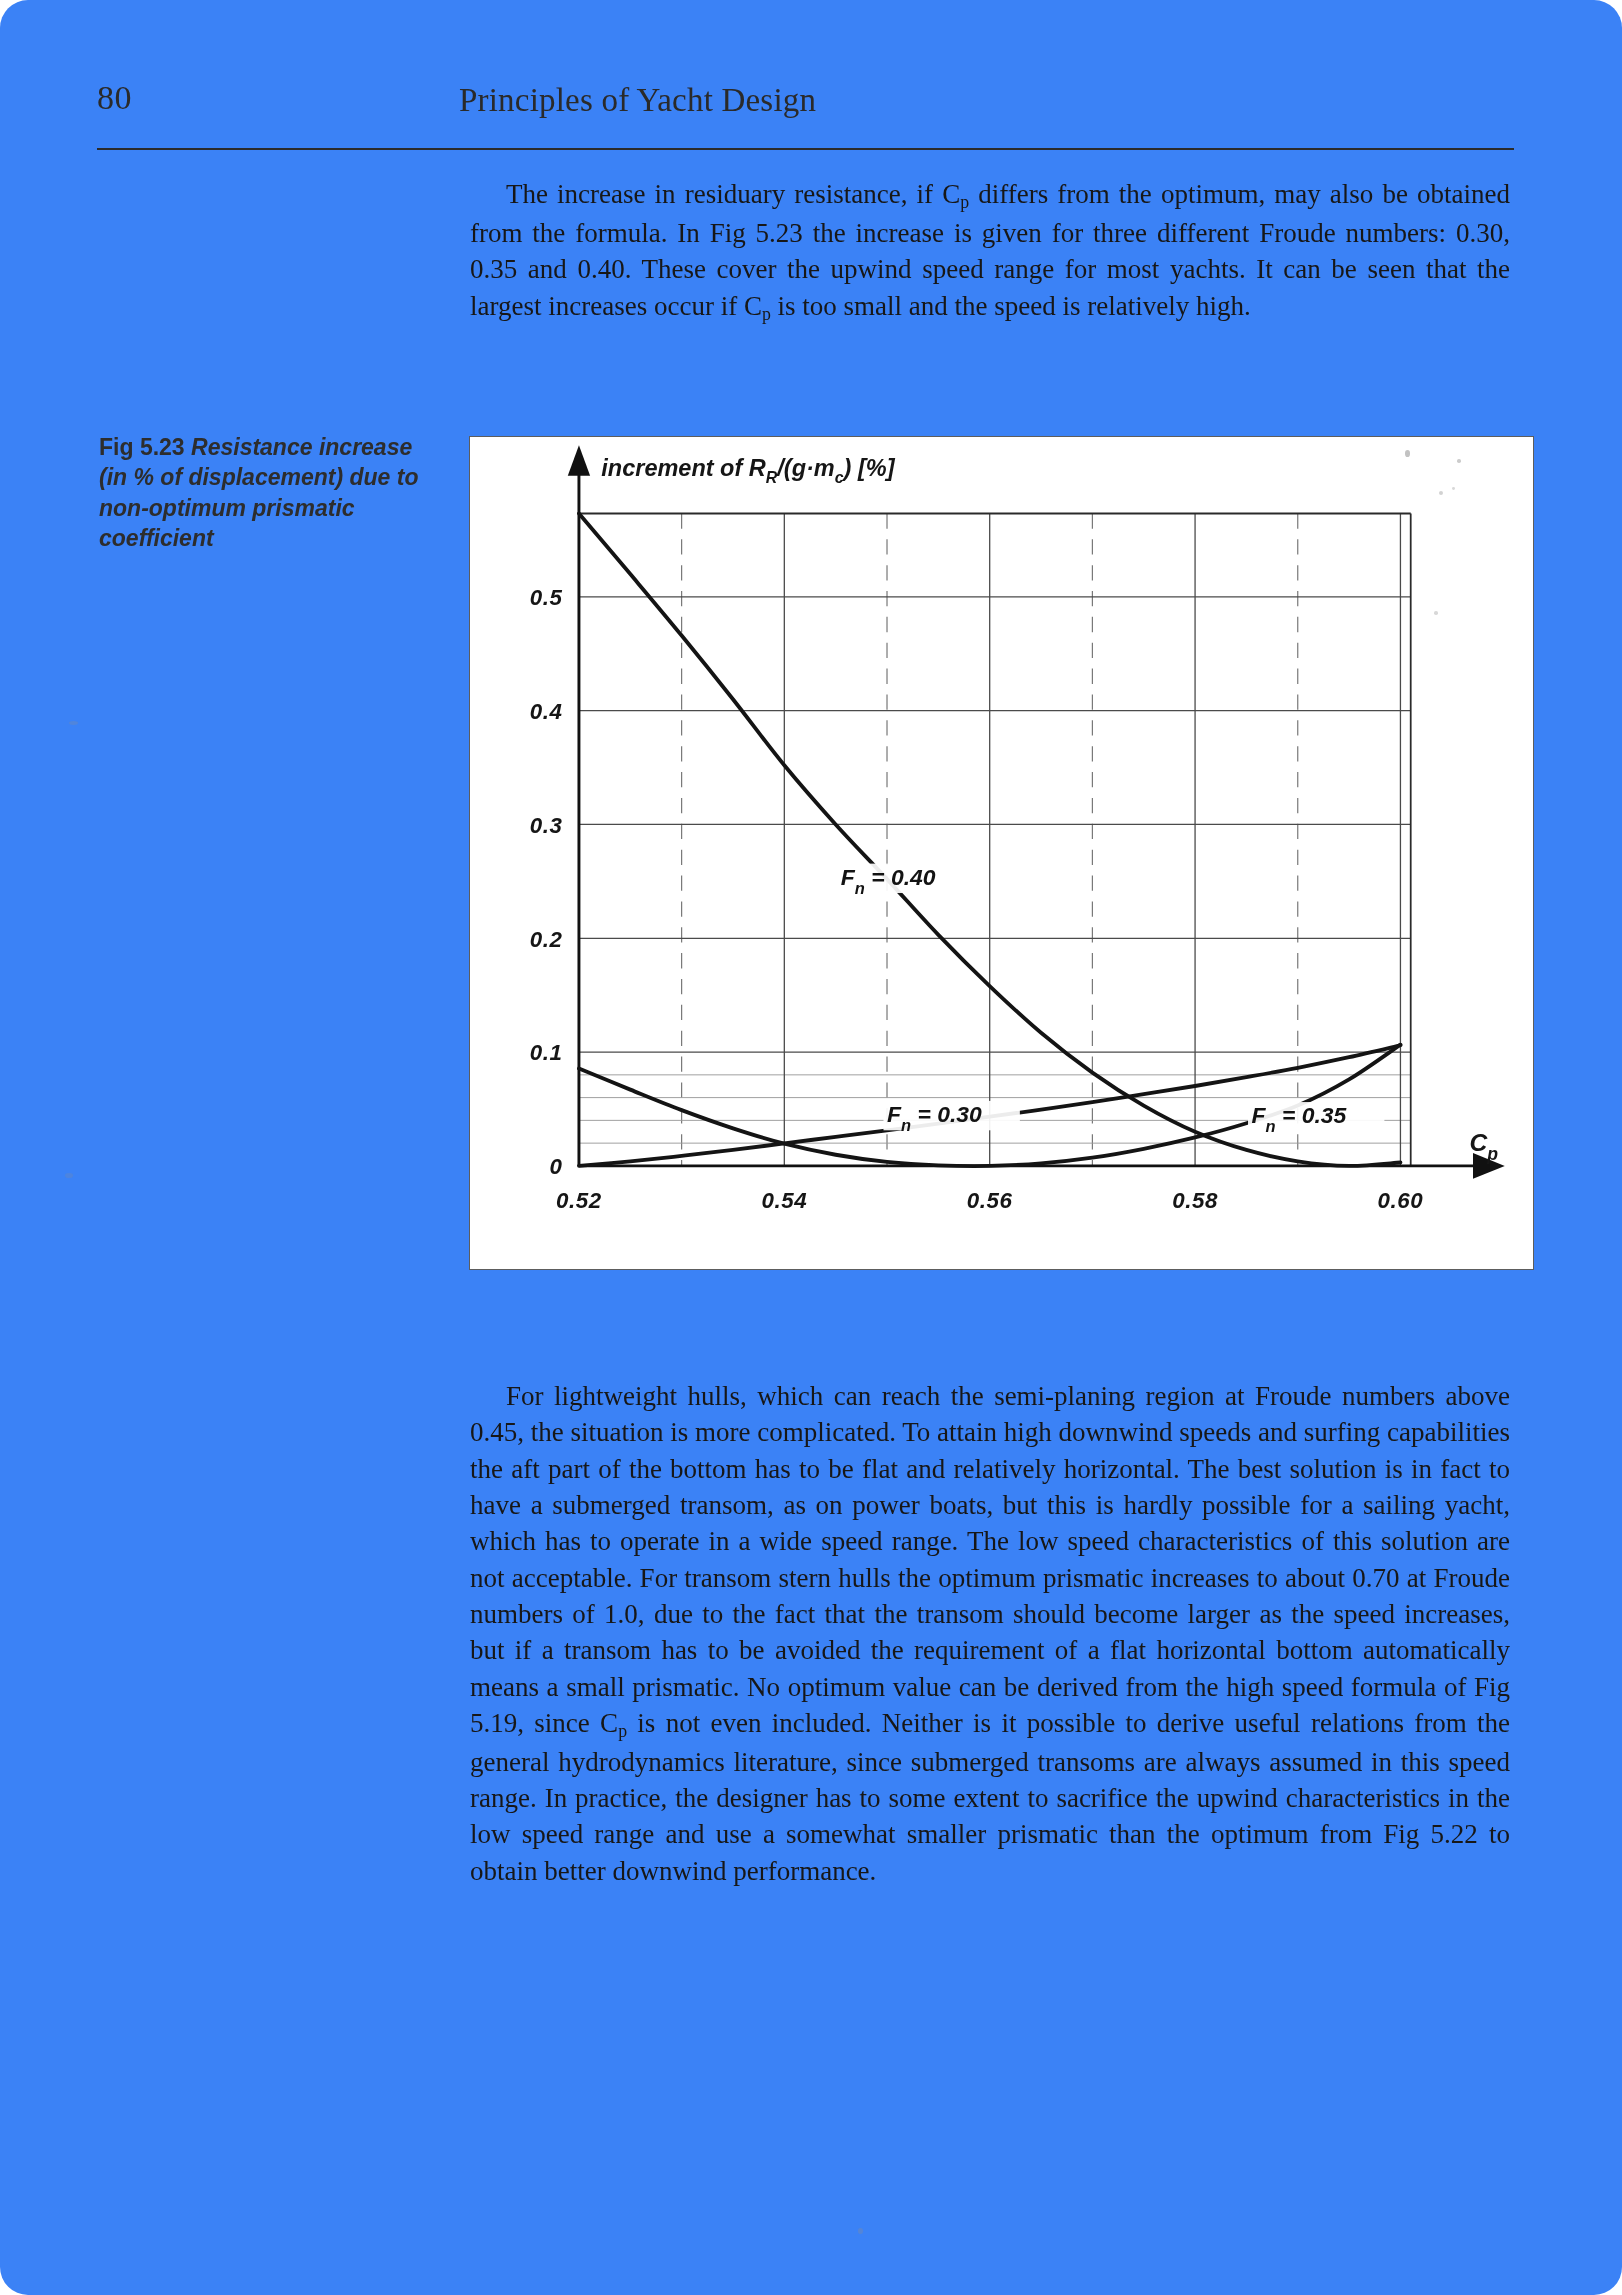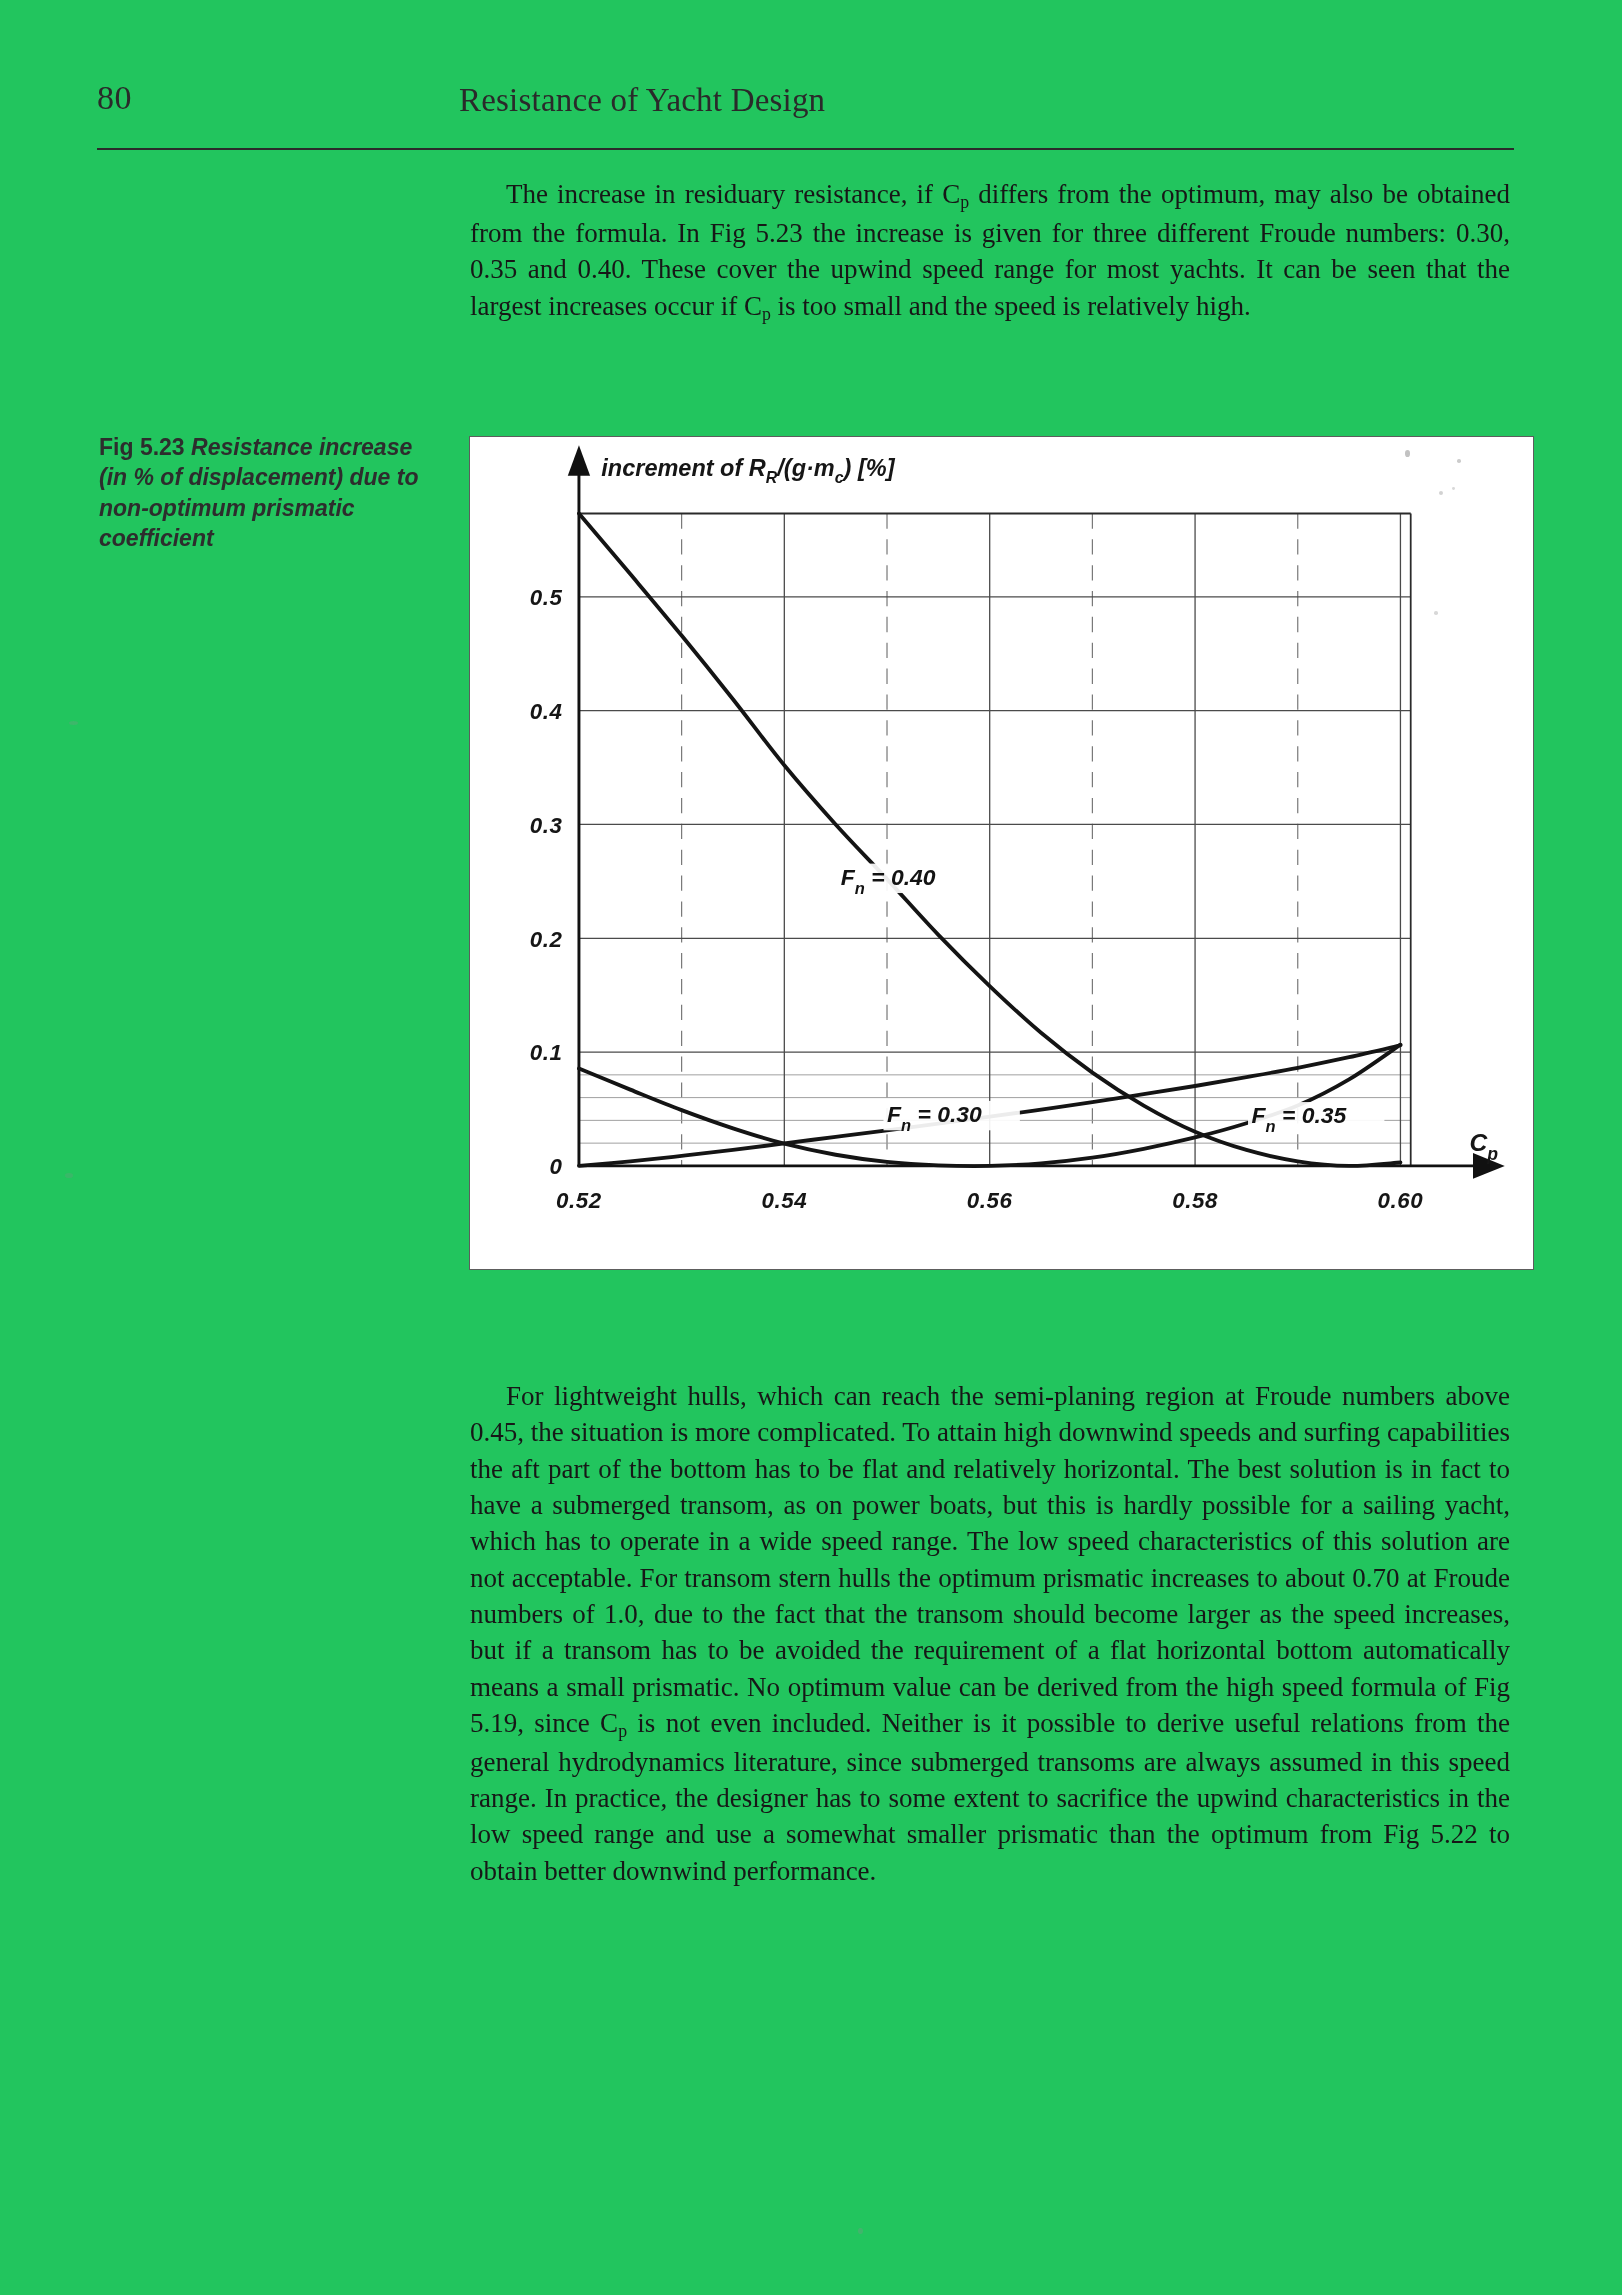--- a/index.html
+++ b/index.html
@@ -12,21 +12,22 @@
     height: 2295px;
     position: relative;
     font-family: "Liberation Serif", serif;
     color: #1a1a1a;
     overflow: hidden;
   }
 
   .page {
     position: absolute;
     inset: 0;
-    background: #22c55e;
+    background: #3b82f6;
+    border-radius: 28px;
   }
 
   
   .page-number {
     position: absolute;
     left: 97px;
     top: 79px;
     font-size: 34px;
     color: #2a2a2a;
     letter-spacing: 0.6px;
@@ -92,21 +93,21 @@
   .figure-box svg { display: block; }
 
   .spk { position: absolute; background: #8f8f8f; border-radius: 50%; }
 </style>
 </head>
 <body>
 
 <div class="page">
 
   <div class="page-number">80</div>
-  <div class="running-head">Resistance of Yacht Design</div>
+  <div class="running-head">Principles of Yacht Design</div>
   <div class="header-rule"></div>
 
   <div class="body-col para-top">
     <span class="indent"></span><span>The increase in residuary resistance, if C<sub>p</sub> differs from the optimum, may also be obtained from the formula. In Fig 5.23 the increase is given for three different Froude numbers: 0.30, 0.35 and 0.40. These cover the upwind speed range for most yachts. It can be seen that the largest increases occur if C<sub>p</sub> is too small and the speed is relatively high.</span>
   </div>
 
   <div class="fig-caption">
     <span class="lead">Fig 5.23</span>
     <span class="ital">Resistance increase (in % of displacement) due to non-optimum prismatic coefficient</span>
   </div>

